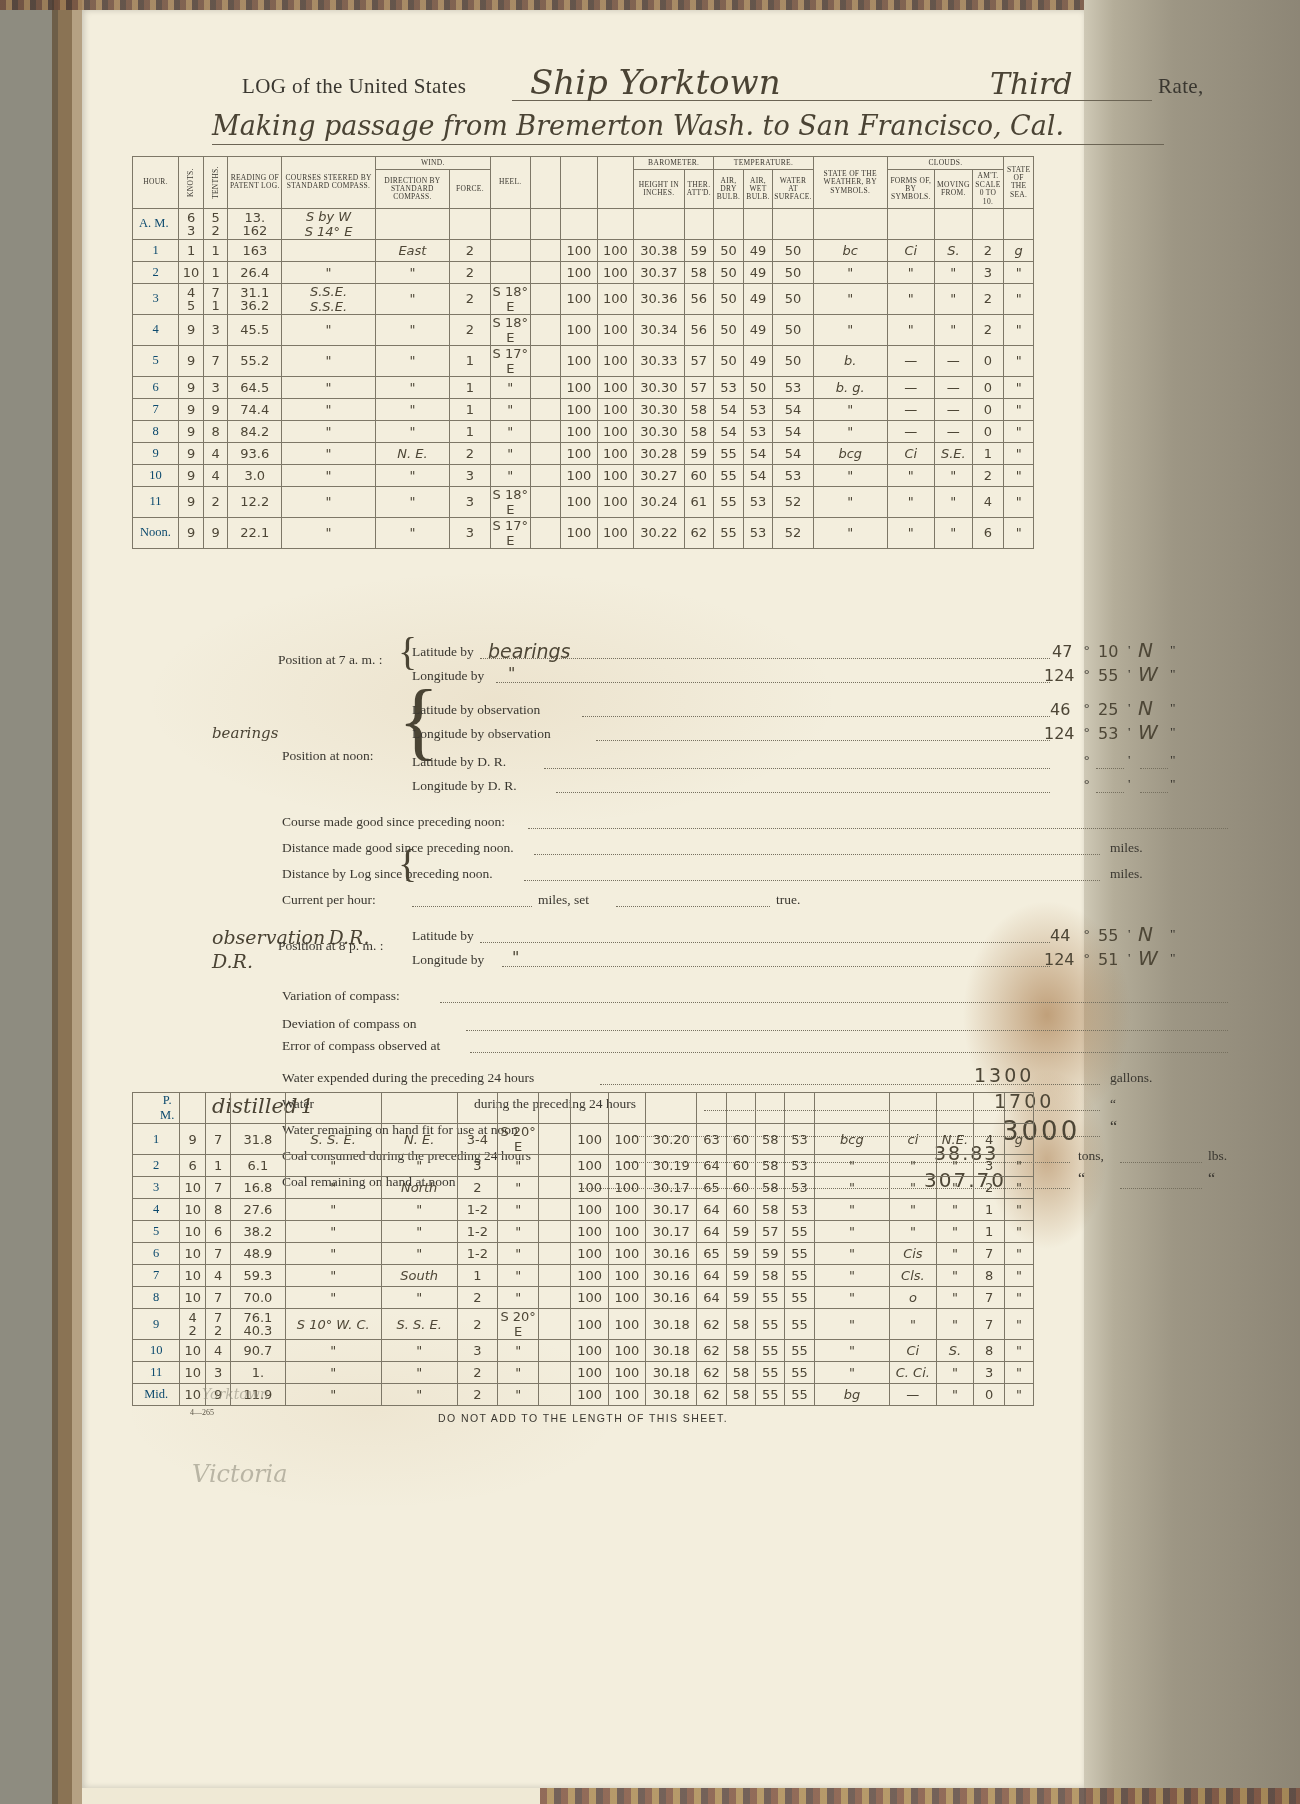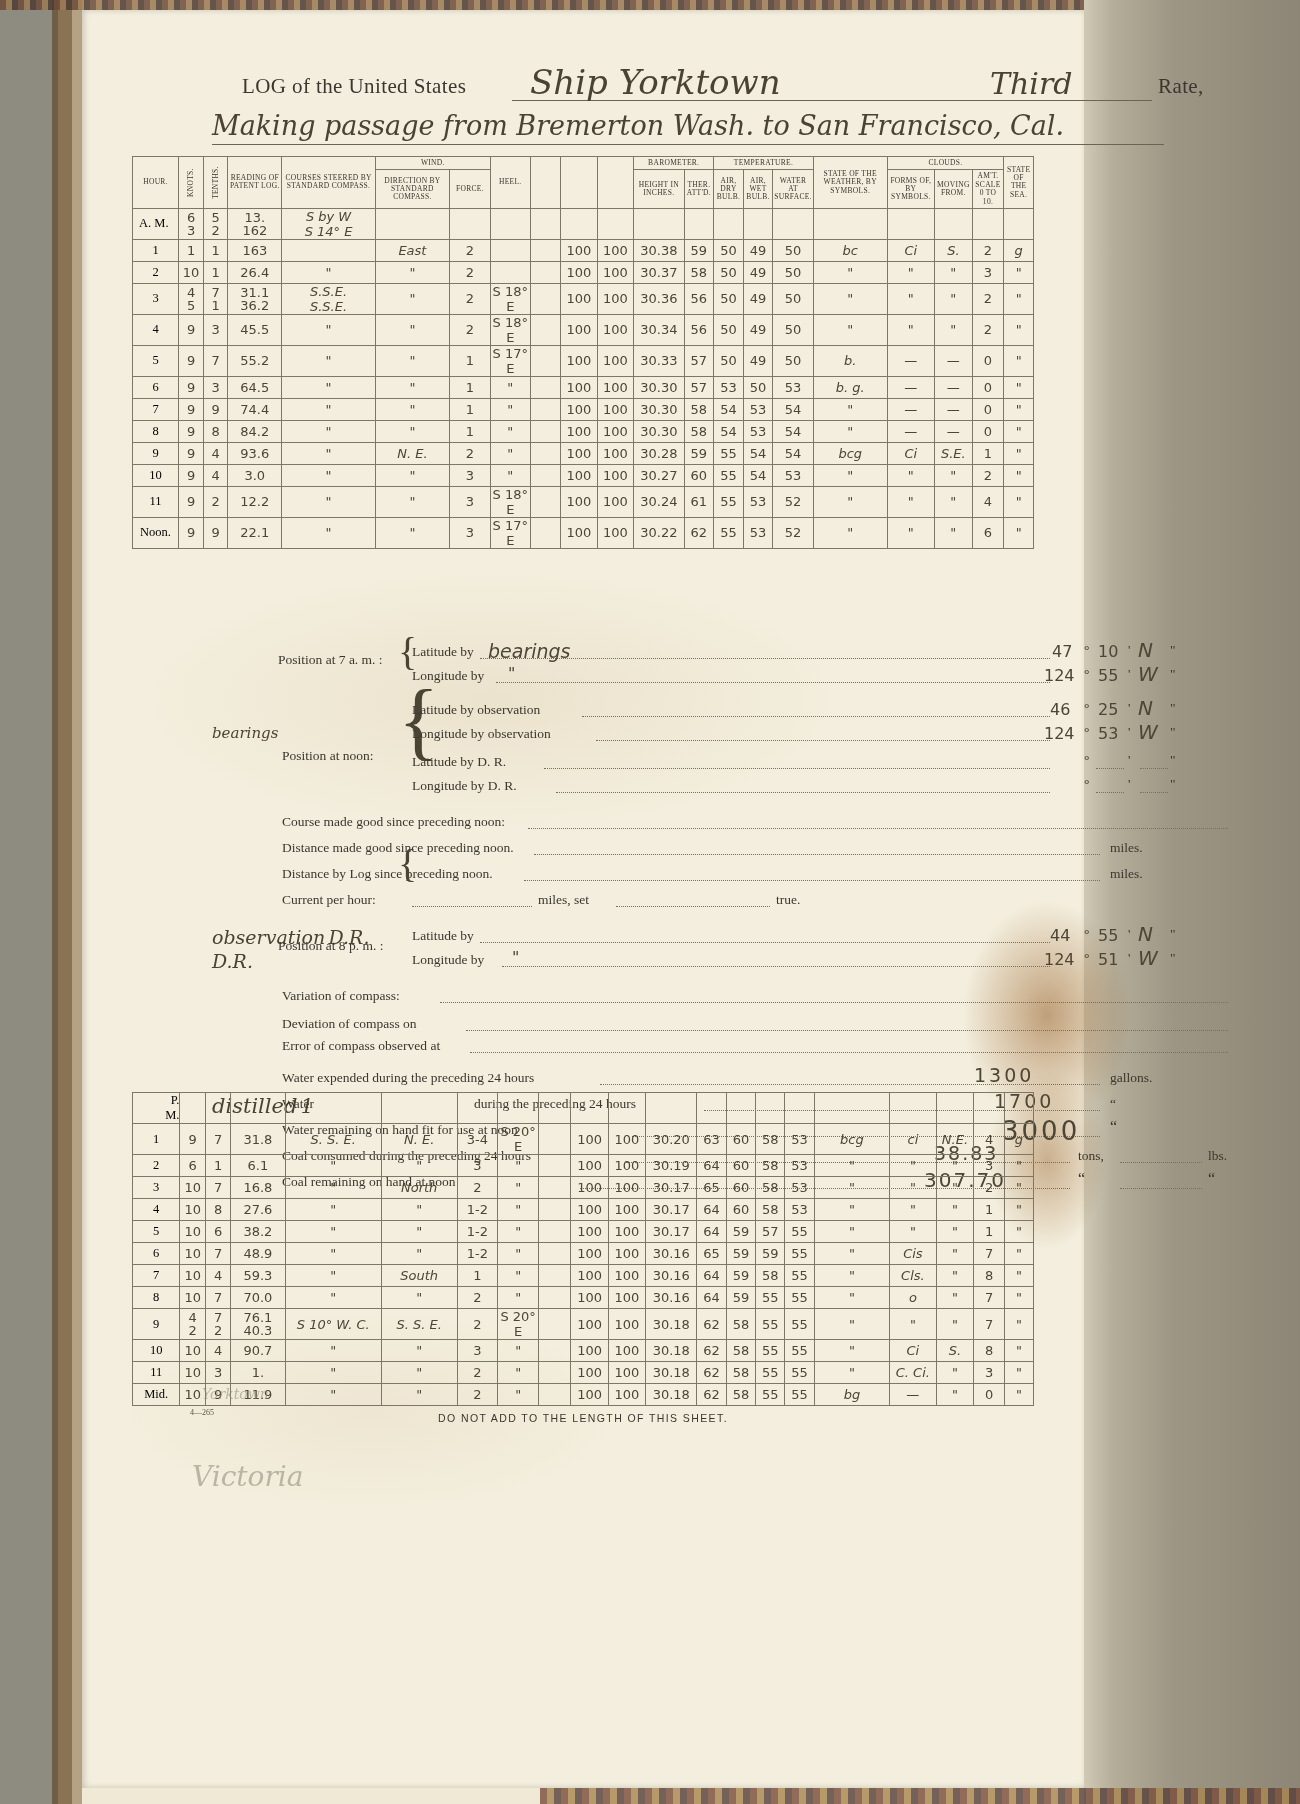--- a/index.html
+++ b/index.html
@@ -79,21 +79,21 @@
     font-weight:normal;font-size:7.5px;line-height:1.12;
     letter-spacing:.3px;
     padding:2px 1px;
   }
   .hd-sm{font-size:6.6px;}
   td.val{
     height:21px;
     font-family:"DejaVu Sans", sans-serif;
     font-size:13px;color:#4d4636;
   }
-  td.hr{font-family:"Liberation Serif",serif;font-size:12.5px;color:#000000;}
+  td.hr{font-family:"Liberation Serif",serif;font-size:12.5px;color:#0c4a6e;}
   .dbl{line-height:1.0;font-size:11px;}
   .small-ink{font-size:10px;}
   .tiny-ink{font-size:8.5px;}
   .lean{font-style:italic;font-family:"DejaVu Serif",serif;}
 
   
   #posblock{position:absolute;left:130px;top:632px;width:960px;font-size:13.5px;color:#3a3730;}
   .prow{position:relative;height:24px;}
   .plabel{position:absolute;left:0;white-space:nowrap;}
   .dots{position:absolute;border-bottom:1px dotted #76705f;height:16px;}
@@ -710,21 +710,21 @@
         <col style="width:30px">
         <col style="width:30px">
       <col style="width:78px">
         <col style="width:48px">
         <col style="width:38px">
         <col style="width:32px">
         <col style="width:30px">
     </colgroup>
     <tbody id="pm-body">
         <tr>
-          <td class="hr" style="text-align:right;padding-left:22px;">P. M.</td>
+          <td class="hr" style="text-align:center;padding-left:22px;">P. M.</td>
           <td style="height:17px;"></td>
           <td style="height:17px;"></td>
           <td style="height:17px;"></td>
           <td style="height:17px;"></td>
           <td style="height:17px;"></td>
           <td style="height:17px;"></td>
           <td style="height:17px;"></td>
           <td style="height:17px;"></td>
           <td style="height:17px;"></td>
           <td style="height:17px;"></td>
@@ -1024,14 +1024,14 @@
           <td class="val">0</td>
           <td class="val lean">"</td>
         </tr>
       </tbody>
   </table>
 
   <div class="footnote" style="top:1402px;">DO NOT ADD TO THE LENGTH OF THIS SHEET.</div>
   <div class="formno" style="left:108px;top:1398px;">4—265</div>
 
   <div class="pencil" style="left:120px;top:1376px;font-size:14px;">Yorktown</div>
-  <div class="pencil" style="left:110px;top:1450px;font-size:28px;">Victoria</div>
+  <div class="pencil" style="left:110px;top:1450px;font-size:24px;">Victoria</div>
 </div>
 
 </body></html>

